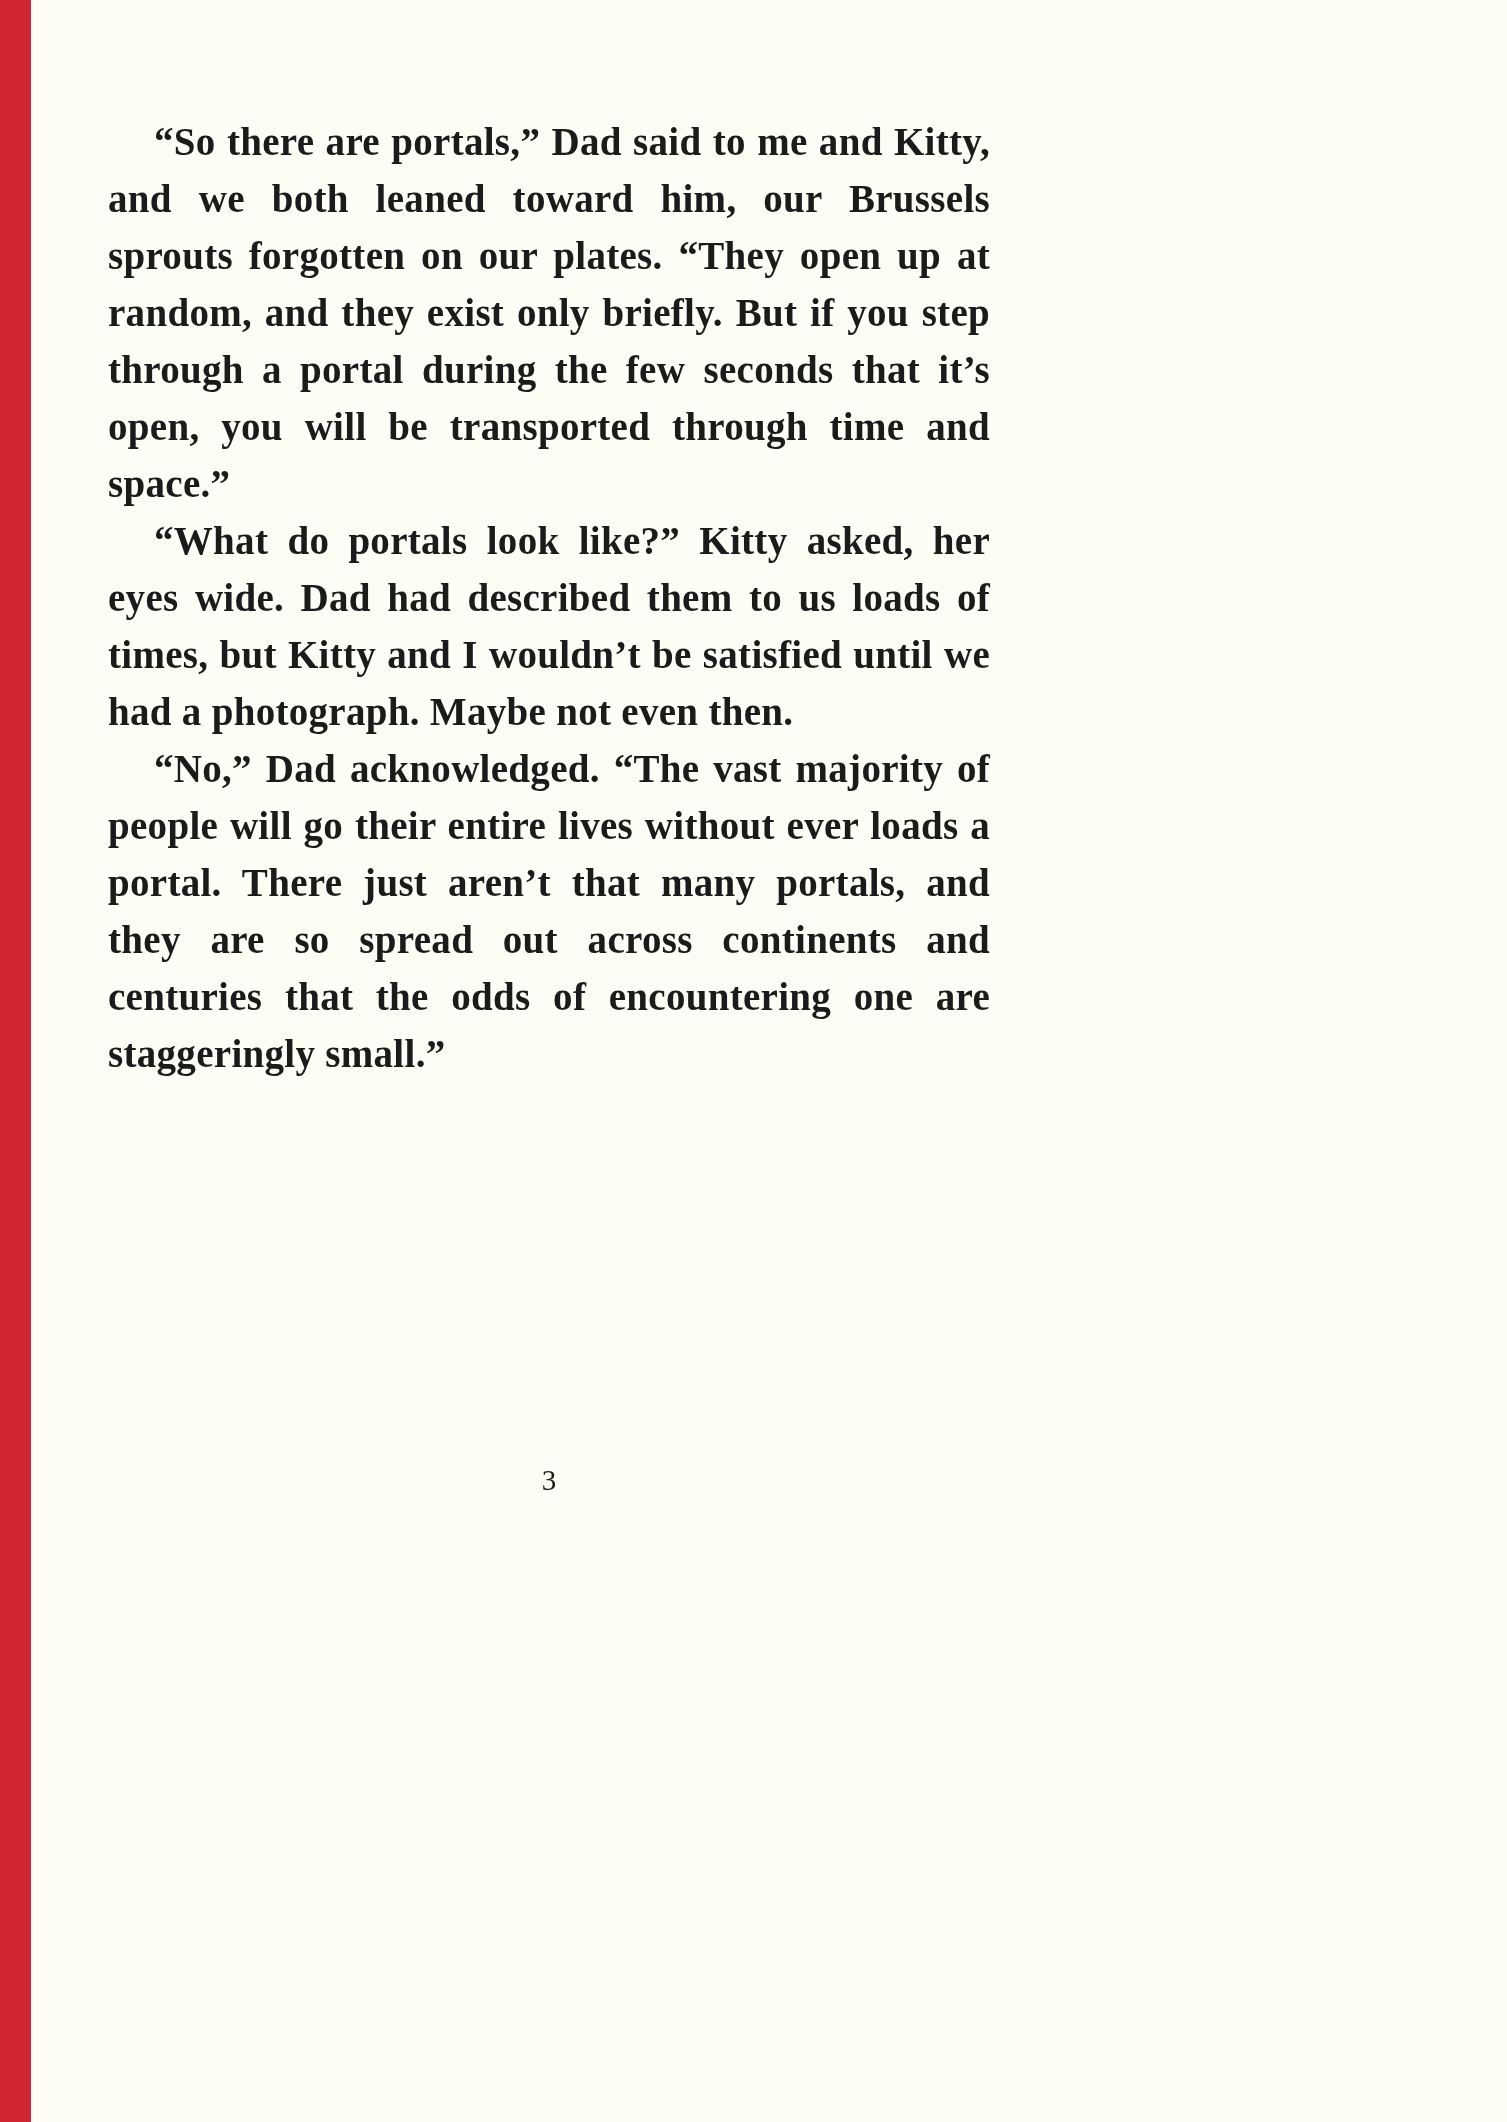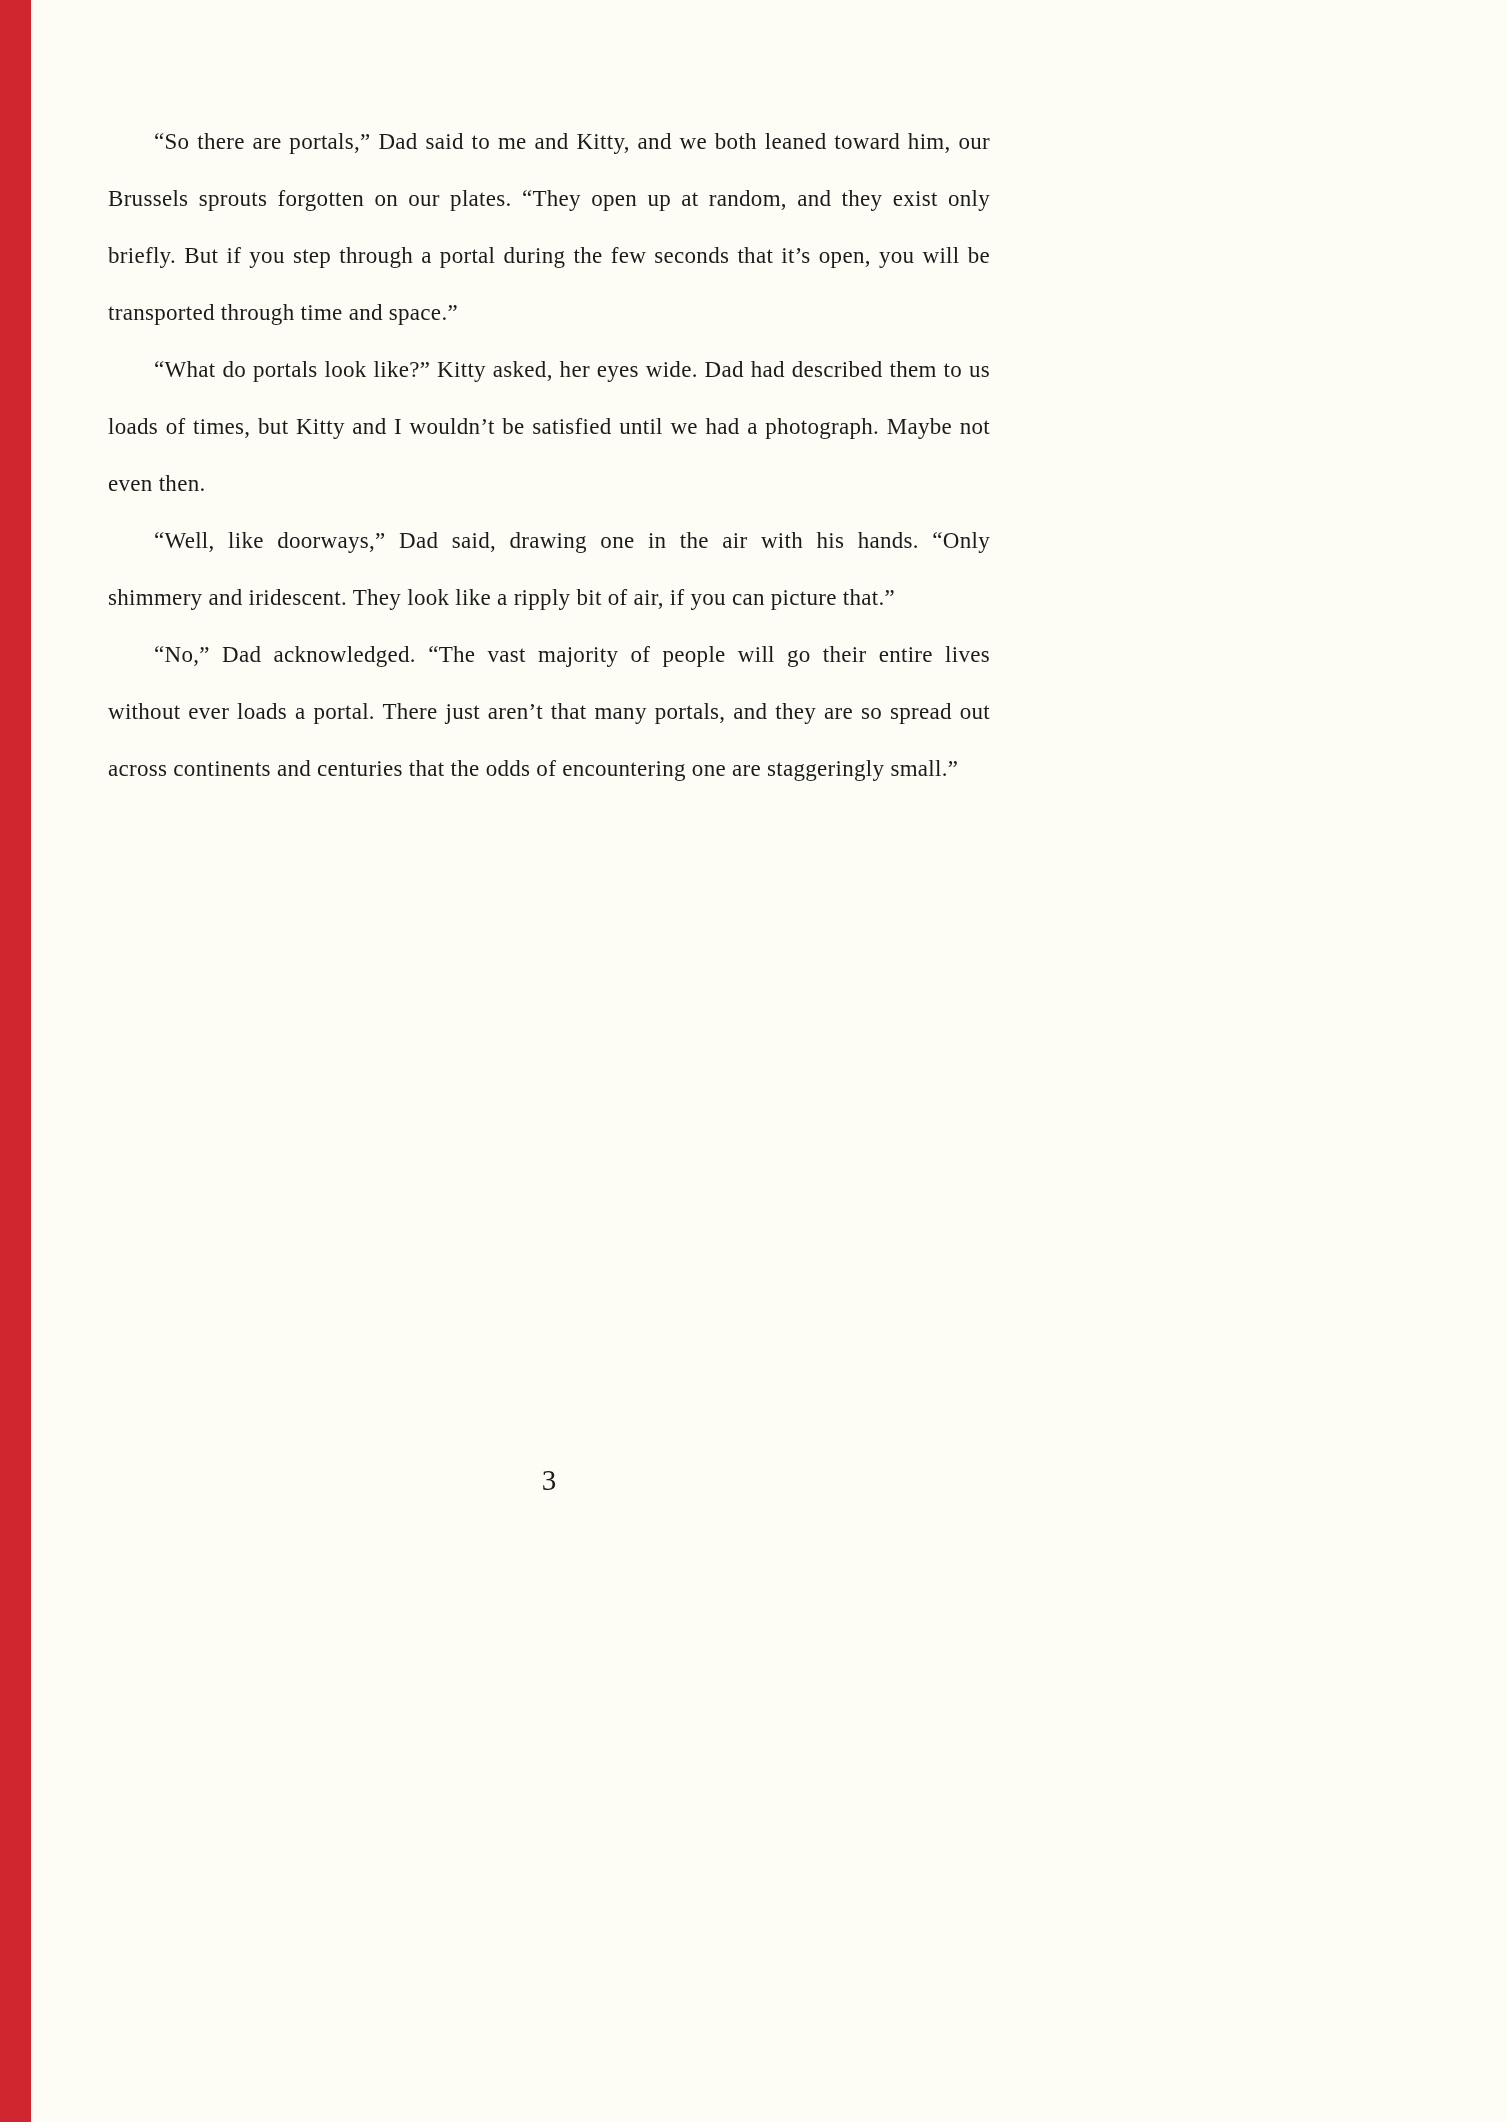--- a/index.html
+++ b/index.html
@@ -26,24 +26,25 @@
     top: 0;
     width: 31px;
     height: 2122px;
     background: var(--stripe);
   }
   .text-block {
     position: absolute;
     left: 108px;
     top: 113px;
     width: 882px;
-    font-size: 23px;
+    font-size: 39px;
     line-height: 57px;
     text-align: justify;
     letter-spacing: 0.3px;
+    font-weight: bold;
   }
   .text-block p {
     text-indent: 46px;
     margin: 0;
   }
   .text-block p em {
     font-style: italic;
   }
   .page-number {
     position: absolute;
@@ -57,17 +58,16 @@
   }
 </style>
 </head>
 <body>
 
 <div class="edge-stripe"></div>
 
 <div class="text-block">
   <p>“So there are portals,” Dad said to me and Kitty, and we both leaned toward him, our Brussels sprouts forgotten on our plates. “They open up at random, and they exist only briefly. But if you step through a portal during the few seconds that it’s open, you will be transported through time and space.”</p>
   <p>“What do portals look like?” Kitty asked, her eyes wide. Dad had described them to us loads of times, but Kitty and I wouldn’t be satisfied until we had a photograph. Maybe not even then.</p>
-  <p>“Well, like doorways,” Dad said, drawing one in the air with his hands. “Only shimmery and iridescent. They look like a ripply bit of air, if you can picture that.”</p>
   <p>“No,” Dad acknowledged. “The vast majority of people will go their entire lives without ever loads a portal. There just aren’t that many portals, and they are so spread out across continents and centuries that the odds of encountering one are staggeringly small.”</p>
 </div>
 
 <div class="page-number">3</div>
 
 </body></html>

